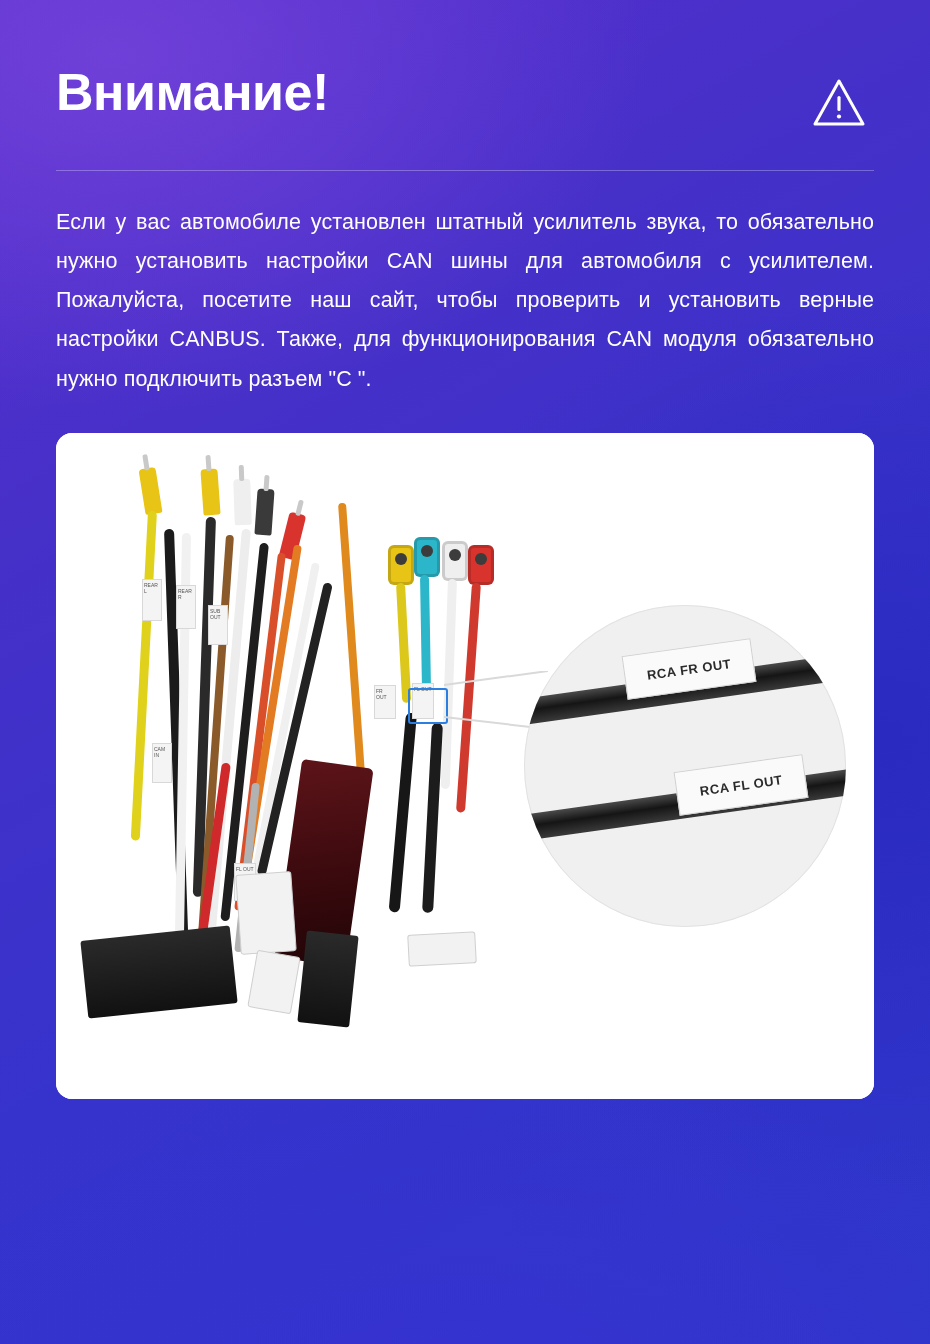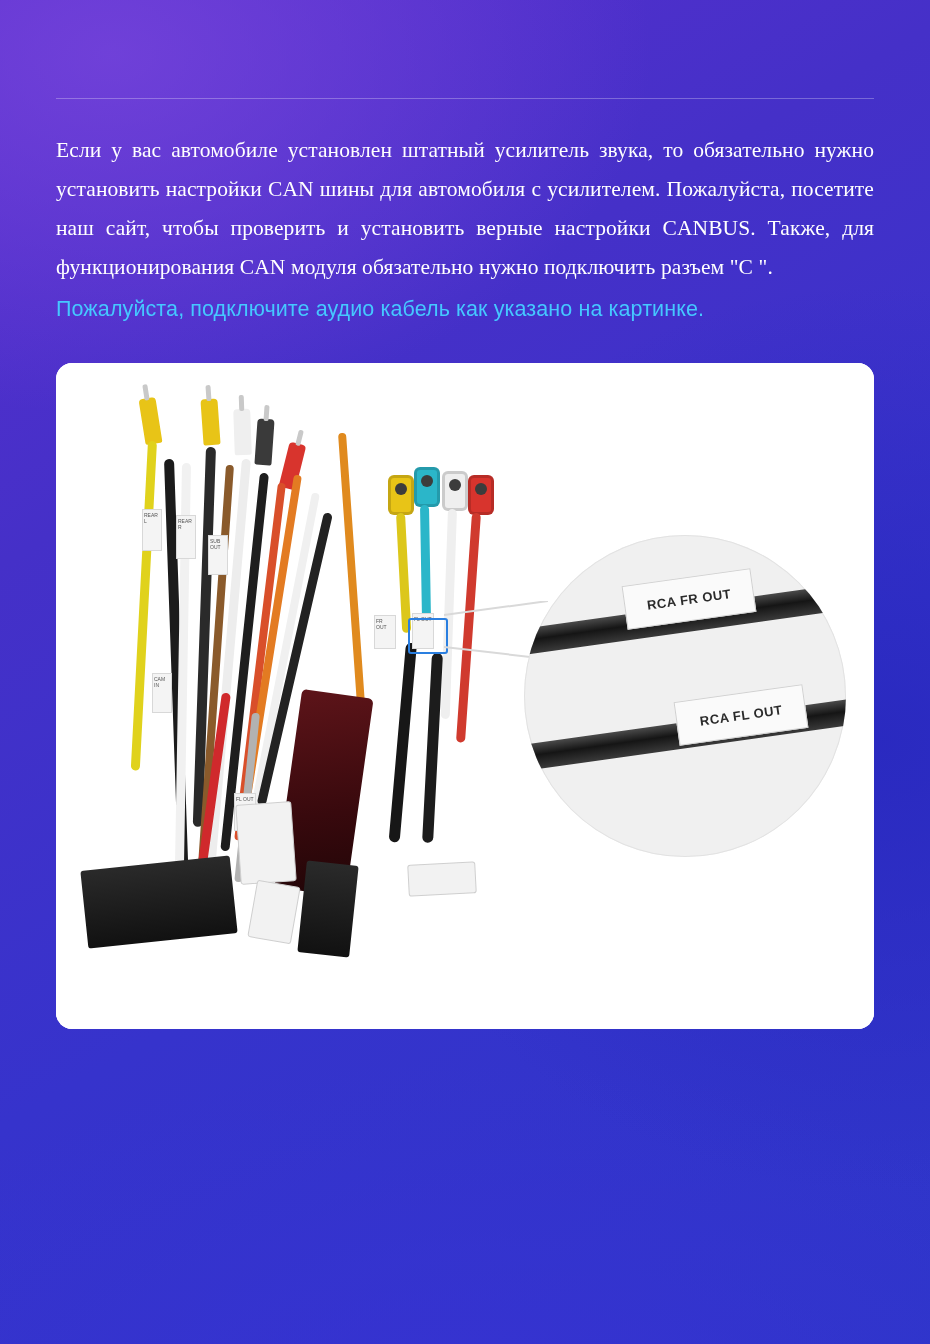--- a/index.html
+++ b/index.html
@@ -46,21 +46,20 @@
     height: 1px;
     background: rgba(255,255,255,0.28);
     margin: 40px 0 32px 0;
   }
   .body-text {
     color: #ffffff;
     font-size: 21.5px;
     line-height: 1.82;
     text-align: justify;
     letter-spacing: 0.1px;
-    font-family: Liberation Serif, serif;
   }
   .body-text p { margin: 0; }
   .highlight {
     color: #45c8ff;
     font-size: 21.5px;
     line-height: 1.82;
     text-align: justify;
     letter-spacing: 0.1px;
     margin-top: 2px;
   }
@@ -210,27 +209,36 @@
     top: 238px;
     width: 104px;
     height: 60px;
   }
 </style>
 </head>
 <body>
 
 <div class="page">
 
+  <div class="header">
+    <div class="title">Внимание!</div>
+    <div class="warn-icon">
+      <svg viewBox="0 0 54 54" width="54" height="54" aria-hidden="true">
+        <path d="M27 5 L51 48 L3 48 Z" fill="none" stroke="#ffffff" stroke-width="3" stroke-linejoin="round"></path>
+        <rect x="25.4" y="20" width="3.2" height="15" rx="1.6" fill="#ffffff"></rect>
+        <circle cx="27" cy="40.5" r="2.1" fill="#ffffff"></circle>
+      </svg>
+    </div>
+  </div>
 
   <div class="divider"></div>
 
   <div class="body-text">
     <p>Если у вас автомобиле установлен штатный усилитель звука, то обязательно нужно установить настройки CAN шины для автомобиля с усилителем. Пожалуйста, посетите наш сайт, чтобы проверить и установить верные настройки CANBUS. Также, для функционирования CAN модуля обязательно нужно подключить разъем "C ".</p>
   </div>
-  <div class="highlight">Пожалуйста, подключите аудио кабель как указано на картинке.</div>
 
   <div class="photo-card">
     <div class="photo">
 
       <div class="rca-plug" style="left:86px; top:35px; background:#e8c417; transform:rotate(-9deg);"></div>
       <div class="rca-plug" style="left:146px; top:36px; background:#e8c417; transform:rotate(-4deg);"></div>
       <div class="rca-plug" style="left:178px; top:46px; background:#efefef; transform:rotate(-2deg);"></div>
       <div class="rca-plug" style="left:200px; top:56px; background:#3a3a3a; transform:rotate(4deg);"></div>
       <div class="rca-plug" style="left:228px; top:80px; background:#d8342d; transform:rotate(14deg);"></div>
 

